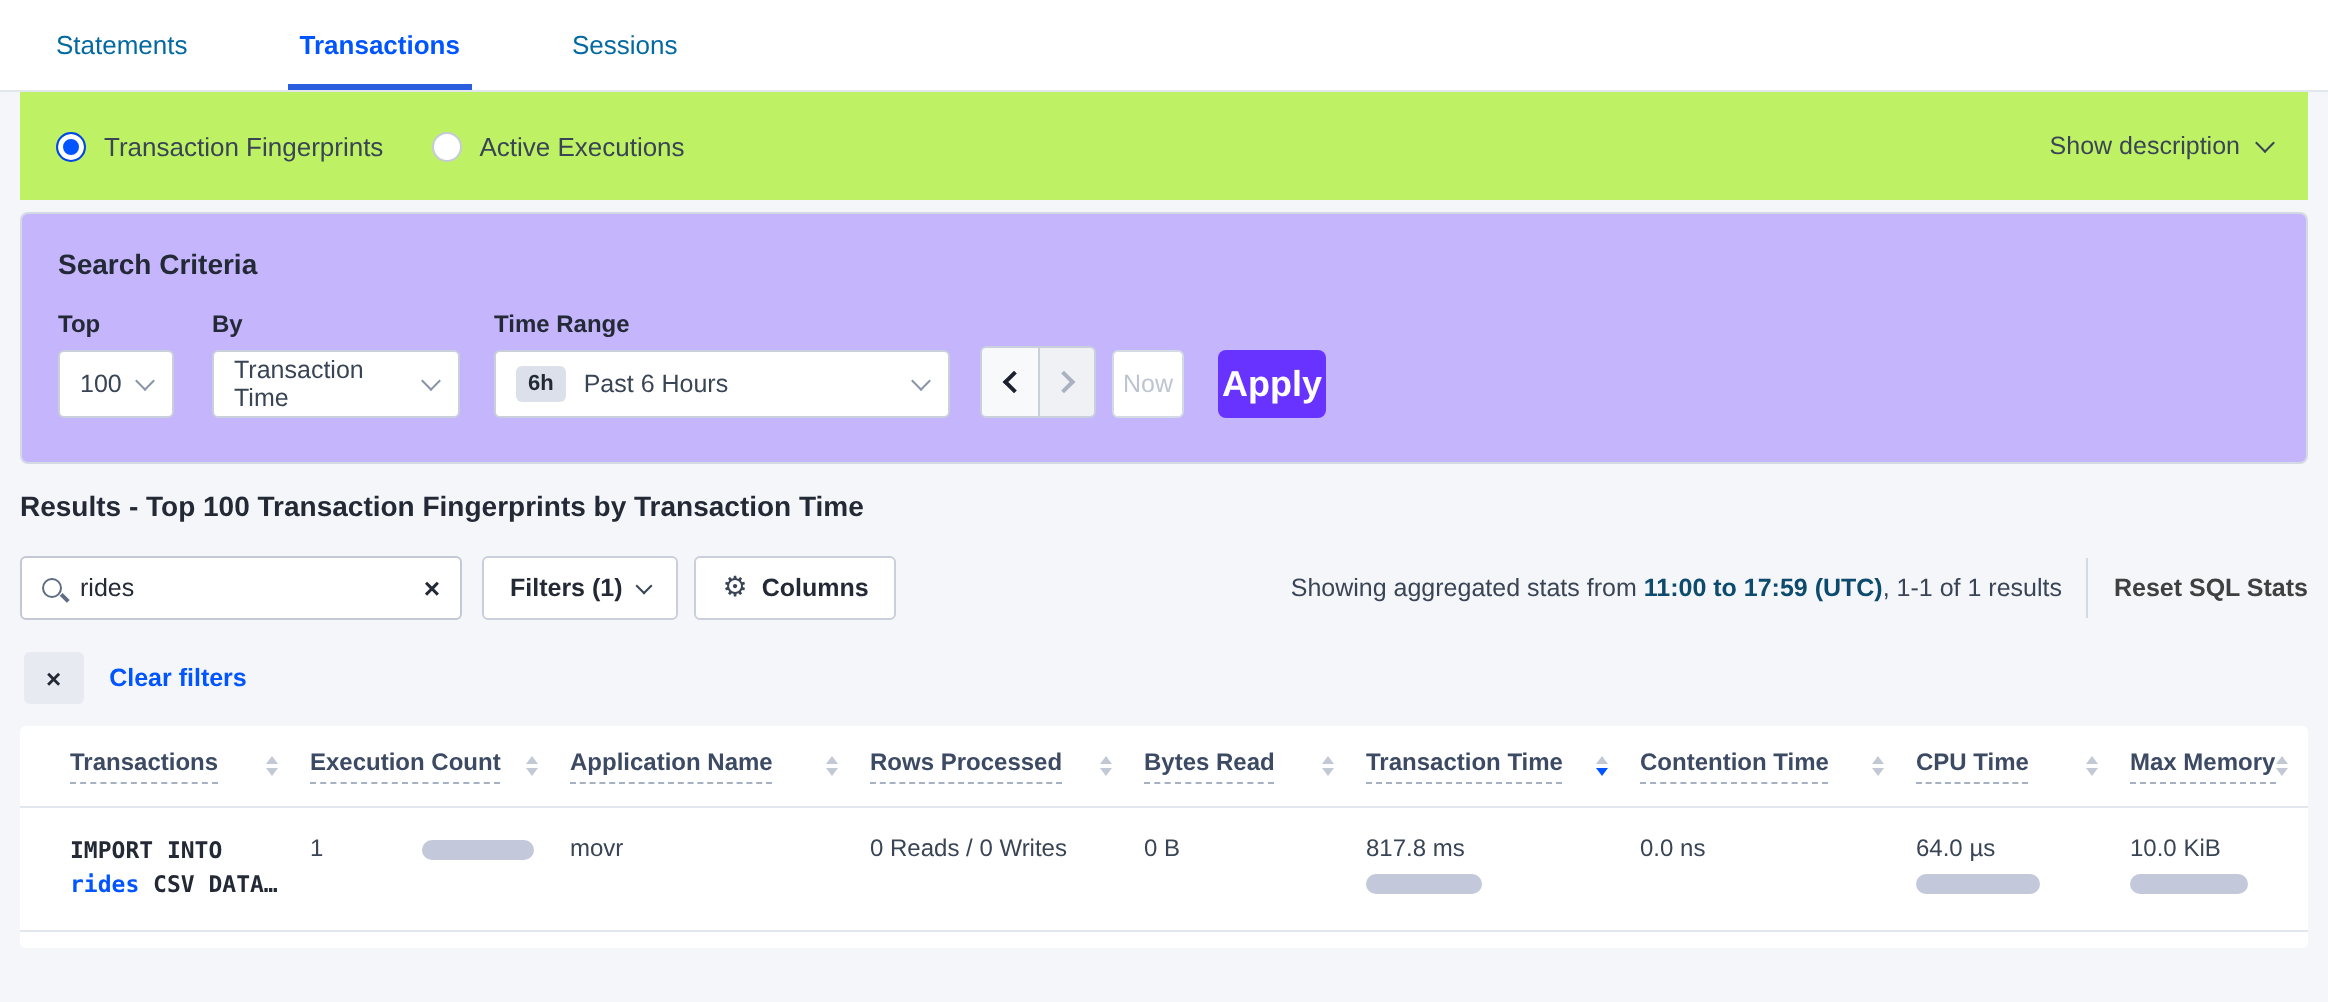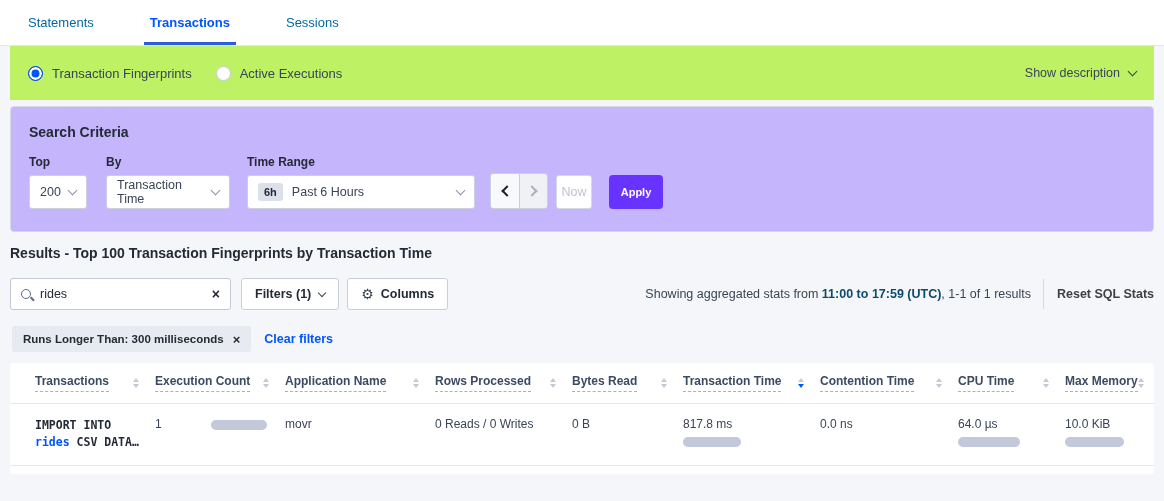--- a/index.html
+++ b/index.html
@@ -89,21 +89,21 @@
     width:8px; height:8px; border-right:2.2px solid #AAB2C0; border-top:2.2px solid #AAB2C0;
     transform:rotate(45deg); margin-right:3px;
   }
   .now-btn {
     width:36px; height:34px; border:1px solid #D4DAE4; border-radius:3px; background:#fff;
     color:#BEC5D0; font-size:12.5px; display:flex; align-items:center; justify-content:center;
     margin-right:17px; cursor:default;
   }
   .apply-btn {
     width:54px; height:34px; background:#6933FF; border-radius:4px; border:none;
-    color:#fff; font-size:11px; font-weight:bold;
+    color:#fff; font-size:18px; font-weight:bold;
     display:flex; align-items:center; justify-content:center; cursor:pointer;
     font-family:"Liberation Sans", sans-serif;
   }
 
   
   .results { margin:0 10px; }
   .results-heading { margin-top:13px; font-size:14px; font-weight:bold; color:#242A35; }
   .toolbar { margin-top:17px; display:flex; align-items:center; }
   .search-box {
     width:221px; height:32px; border:1px solid #C2C8D4; border-radius:3px; background:#fff;
@@ -193,21 +193,21 @@
     <span class="chev"></span>
   </div>
 </div>
 
 <div class="criteria-card">
   <div class="criteria-title">Search Criteria</div>
   <div class="criteria-row">
     <div class="ctrl">
       <span class="ctrl-label">Top</span>
       <div class="select-box w-top">
-        <span>200</span>
+        <span>100</span>
         <span class="chev"></span>
       </div>
     </div>
     <div class="ctrl">
       <span class="ctrl-label">By</span>
       <div class="select-box w-by">
         <span>Transaction Time</span>
         <span class="chev"></span>
       </div>
     </div>
@@ -251,21 +251,20 @@
     </div>
     <div class="toolbar-right">
       <span class="stats-text"><span>Showing aggregated stats from </span><b>11:00 to 17:59 (UTC)</b><span>, 1-1 of 1 results</span></span>
       <span class="v-divider"></span>
       <span class="reset-link">Reset SQL Stats</span>
     </div>
   </div>
 
   <div class="tag-row">
     <div class="filter-tag">
-      <span>Runs Longer Than: 300 milliseconds</span>
       <span class="tag-x">×</span>
     </div>
     <span class="clear-filters">Clear filters</span>
   </div>
 
   <div class="table-card">
     <table>
       <colgroup>
         <col class="c1">
           <col class="c2">

